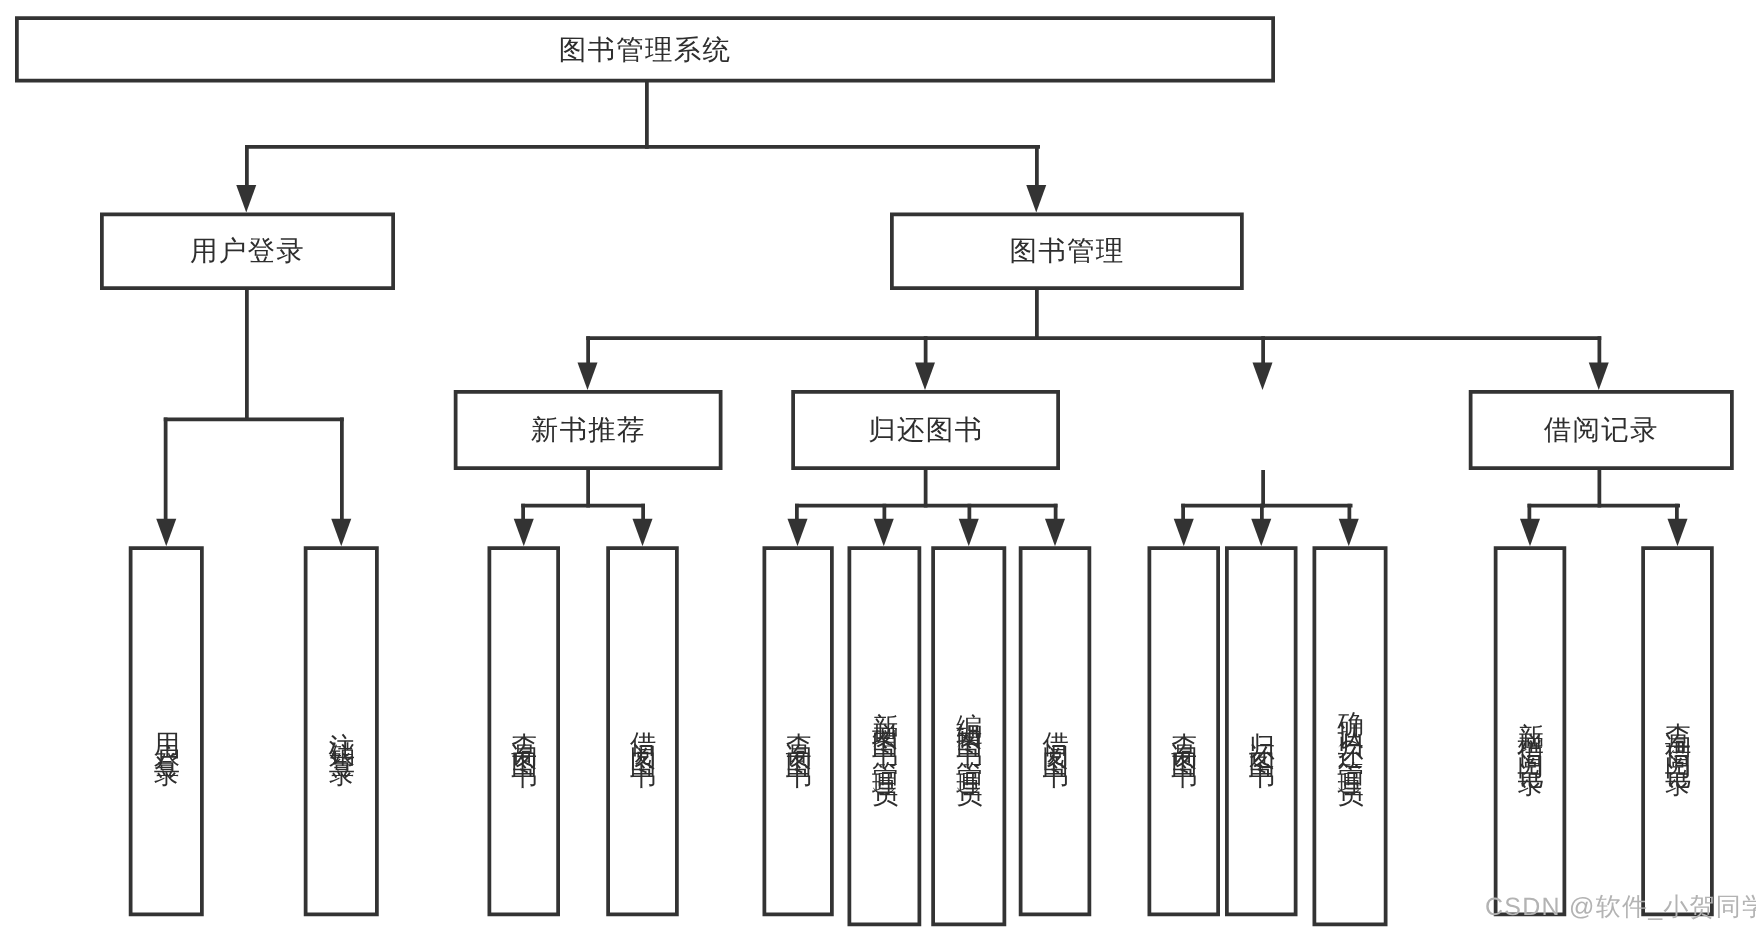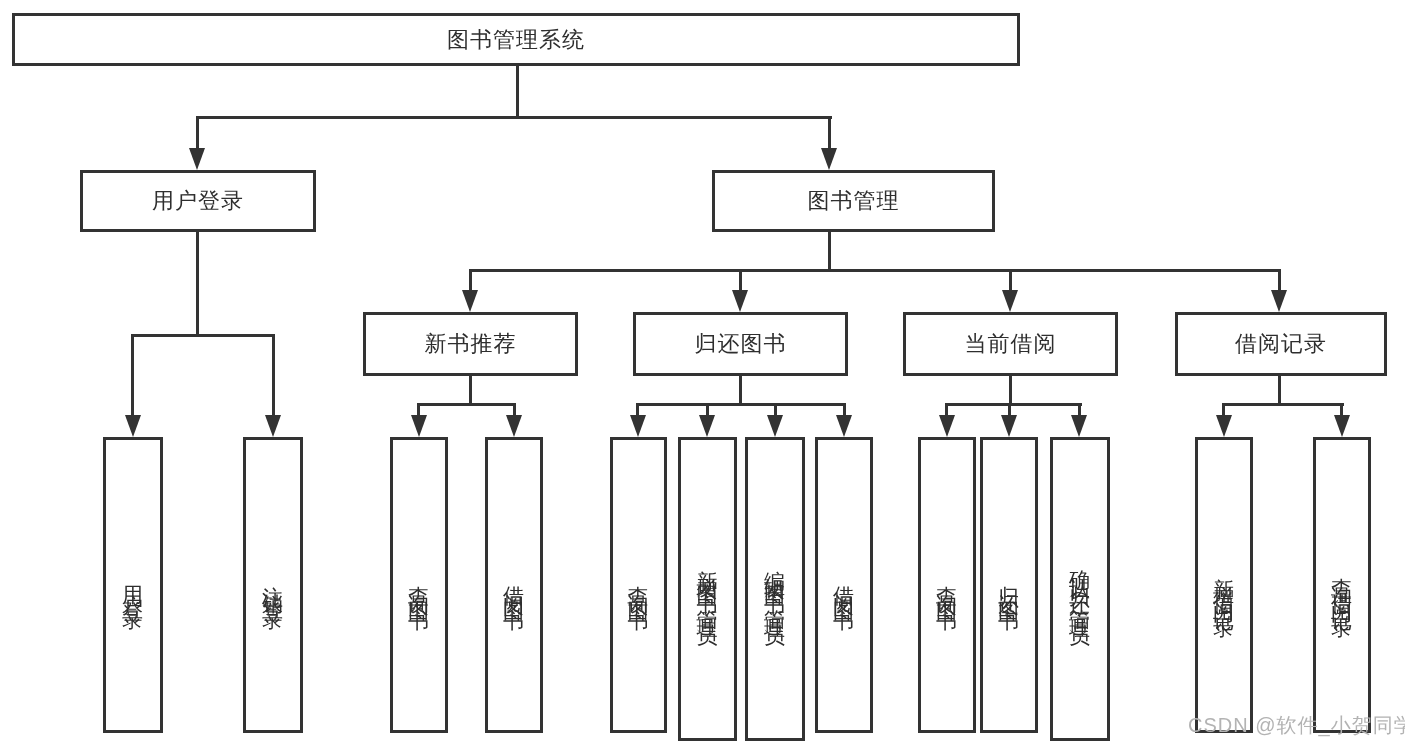--- a/index.html
+++ b/index.html
@@ -84,23 +84,20 @@
   <div class="arrow" style="left:1002px;top:290px;"></div>
   <div class="line" style="left:1278px;top:269px;width:3px;height:23px;"></div>
   <div class="arrow" style="left:1271px;top:290px;"></div>
 
   <div class="hbox" style="left:363px;top:312px;width:215px;height:64px;">
     <span>新书推荐</span>
   </div>
   <div class="hbox" style="left:633px;top:312px;width:215px;height:64px;">
     <span>归还图书</span>
   </div>
-  <div class="hbox" style="left:903px;top:312px;width:215px;height:64px;">
-    <span>当前借阅</span>
-  </div>
   <div class="hbox" style="left:1175px;top:312px;width:212px;height:64px;">
     <span>借阅记录</span>
   </div>
 
   <div class="line" style="left:469px;top:376px;width:3px;height:30px;"></div>
   <div class="line" style="left:417px;top:403px;width:99px;height:3px;"></div>
   <div class="line" style="left:417px;top:403px;width:3px;height:13px;"></div>
   <div class="arrow" style="left:411px;top:415px;"></div>
   <div class="line" style="left:513px;top:403px;width:3px;height:13px;"></div>
   <div class="arrow" style="left:506px;top:415px;"></div>

